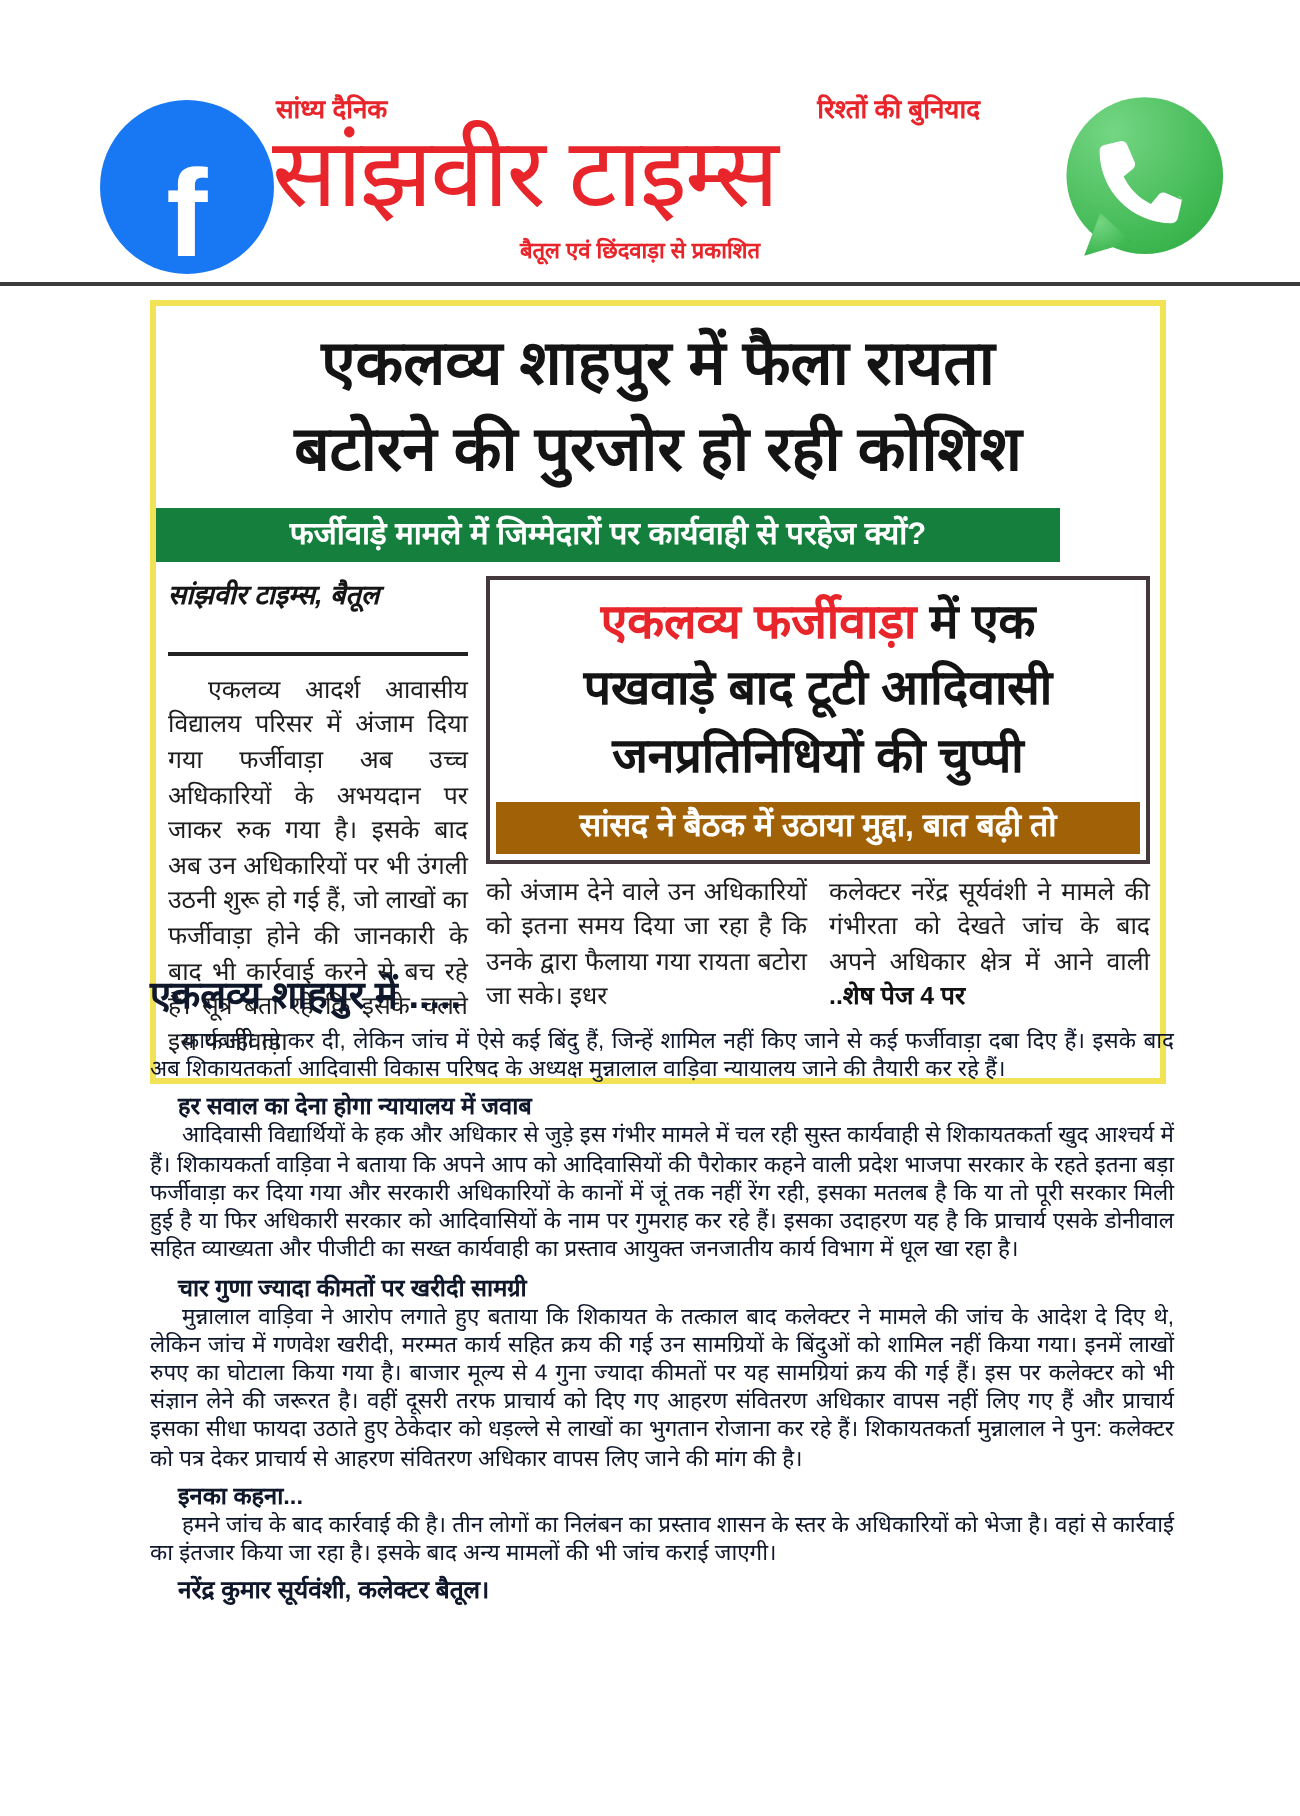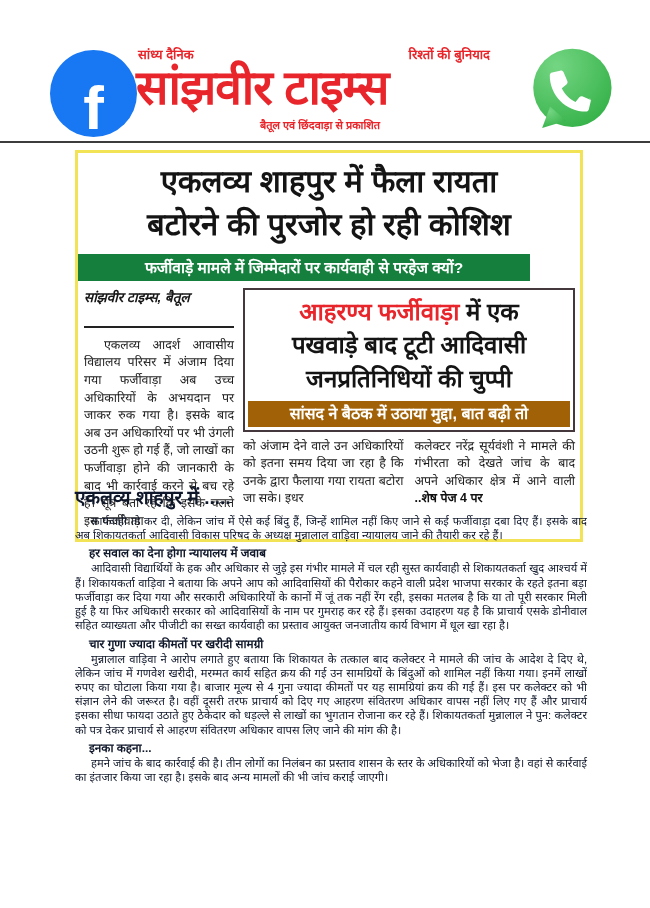--- a/index.html
+++ b/index.html
@@ -16,21 +16,21 @@
     position:absolute; left:50px; top:50px; width:87px; height:87px;
     border-radius:50%; background:#1877f2; overflow:hidden;
     display:flex; align-items:flex-end; justify-content:center;
   }
   .fb-icon span {
     color:#fff; font-weight:bold; font-size:62px; line-height:74px;
     font-family:"Liberation Sans",sans-serif; margin-bottom:-8px;
   }
   .title-block { position:absolute; left:136px; top:45px; width:368px; color:#e8252a; }
   .small-row { display:flex; justify-content:space-between; font-size:13px; font-weight:bold; padding:0 14px 0 2px; }
-  .main-title { font-size:48px; font-weight:700; line-height:1.02; letter-spacing:-1px; white-space:nowrap; margin-top:1px; }
+  .main-title { font-size:48px; font-weight:400; line-height:1.02; letter-spacing:-1px; white-space:nowrap; margin-top:1px; }
   .publish-info { font-size:11px; font-weight:bold; text-align:center; margin-top:4px; }
   .wa-icon { position:absolute; left:527px; top:46px; width:89px; height:89px; }
   .masthead-rule { position:absolute; top:141px; left:0; width:650px; height:2px; background:#3c3c3c; }
 
   
   .article-box {
     position:absolute; left:75px; top:150px; width:508px;
     border:3px solid #f1e256; background:#fff;
   }
   .headline { text-align:center; font-weight:800; font-size:31px; line-height:1.4; color:#141414; padding:7px 8px 5px; }
@@ -104,21 +104,21 @@
 
   <div class="article-body">
     <div class="col1">
       <div class="byline">सांझवीर टाइम्स, बैतूल</div>
       <div class="col-text">एकलव्य आदर्श आवासीय विद्यालय परिसर में अंजाम दिया गया फर्जीवाड़ा अब उच्च अधिकारियों के अभयदान पर जाकर रुक गया है। इसके बाद अब उन अधिकारियों पर भी उंगली उठनी शुरू हो गई हैं, जो लाखों का फर्जीवाड़ा होने की जानकारी के बाद भी कार्रवाई करने से बच रहे हैं। सूत्र बता रहे कि इसके चलते इस फर्जीवाड़ा</div>
     </div>
 
     <div class="right-area">
       <div class="inner-box">
         <div class="inner-headline">
-          <div><span class="red">आहरण्य फर्जीवाड़ा</span><span> में एक</span></div>
+          <div><span class="red">एकलव्य फर्जीवाड़ा</span><span> में एक</span></div>
           <div>पखवाड़े बाद टूटी आदिवासी</div>
           <div>जनप्रतिनिधियों की चुप्पी</div>
         </div>
         <div class="purple-strip">सांसद ने बैठक में उठाया मुद्दा, बात बढ़ी तो</div>
       </div>
 
       <div class="two-cols">
         <div class="c">को अंजाम देने वाले उन अधिकारियों को इतना समय दिया जा रहा है कि उनके द्वारा फैलाया गया रायता बटोरा जा सके। इधर</div>
         <div class="c"><span>कलेक्टर नरेंद्र सूर्यवंशी ने मामले की गंभीरता को देखते जांच के बाद अपने अधिकार क्षेत्र में आने वाली </span><span class="page-ref">..शेष पेज 4 पर</span></div>
       </div>
@@ -128,13 +128,14 @@
 
 <div class="bottom-section">
   <div class="bs-heading">एकलव्य शाहपुर में .....</div>
   <div class="bs-para">कार्यवाही तो कर दी, लेकिन जांच में ऐसे कई बिंदु हैं, जिन्हें शामिल नहीं किए जाने से कई फर्जीवाड़ा दबा दिए हैं। इसके बाद अब शिकायतकर्ता आदिवासी विकास परिषद के अध्यक्ष मुन्नालाल वाड़िवा न्यायालय जाने की तैयारी कर रहे हैं।</div>
   <div class="bs-subhead">हर सवाल का देना होगा न्यायालय में जवाब</div>
   <div class="bs-para">आदिवासी विद्यार्थियों के हक और अधिकार से जुड़े  इस गंभीर मामले में चल रही सुस्त कार्यवाही से शिकायतकर्ता खुद आश्चर्य में हैं। शिकायकर्ता वाड़िवा ने बताया कि अपने आप को आदिवासियों की पैरोकार कहने वाली प्रदेश भाजपा सरकार के रहते इतना बड़ा फर्जीवाड़ा कर दिया गया और सरकारी अधिकारियों के कानों में जूं तक नहीं रेंग रही, इसका मतलब है कि या तो पूरी सरकार मिली हुई है या फिर अधिकारी सरकार को आदिवासियों के नाम पर गुमराह कर रहे हैं। इसका उदाहरण यह है कि प्राचार्य एसके डोनीवाल सहित व्याख्यता और पीजीटी का सख्त कार्यवाही का प्रस्ताव आयुक्त जनजातीय कार्य विभाग में धूल खा रहा है।</div>
   <div class="bs-subhead">चार गुणा ज्यादा कीमतों पर खरीदी सामग्री</div>
   <div class="bs-para">मुन्नालाल वाड़िवा ने आरोप लगाते हुए बताया कि शिकायत के तत्काल बाद कलेक्टर ने मामले की जांच के आदेश दे दिए थे, लेकिन जांच में गणवेश खरीदी, मरम्मत कार्य सहित  क्रय की गई उन सामग्रियों के बिंदुओं को शामिल नहीं किया गया। इनमें लाखों रुपए का घोटाला किया गया है। बाजार मूल्य से 4 गुना ज्यादा कीमतों पर यह सामग्रियां क्रय की गई हैं। इस पर कलेक्टर को भी संज्ञान लेने की जरूरत है। वहीं दूसरी तरफ प्राचार्य को दिए गए आहरण संवितरण अधिकार वापस नहीं लिए गए हैं और प्राचार्य इसका सीधा फायदा उठाते हुए ठेकेदार को धड़ल्ले से लाखों का भुगतान रोजाना कर रहे हैं। शिकायतकर्ता मुन्नालाल ने पुन: कलेक्टर को पत्र देकर प्राचार्य से आहरण संवितरण अधिकार वापस लिए जाने की मांग की है।</div>
   <div class="bs-subhead">इनका कहना...</div>
   <div class="bs-para">हमने जांच के बाद कार्रवाई की है। तीन लोगों का निलंबन का प्रस्ताव शासन के स्तर के अधिकारियों को भेजा है। वहां से कार्रवाई का इंतजार किया जा रहा है। इसके बाद अन्य मामलों की भी जांच कराई जाएगी।</div>
+  <div class="bs-signature">नरेंद्र कुमार सूर्यवंशी, कलेक्टर बैतूल।</div>
 </div>
 
 </body></html>

